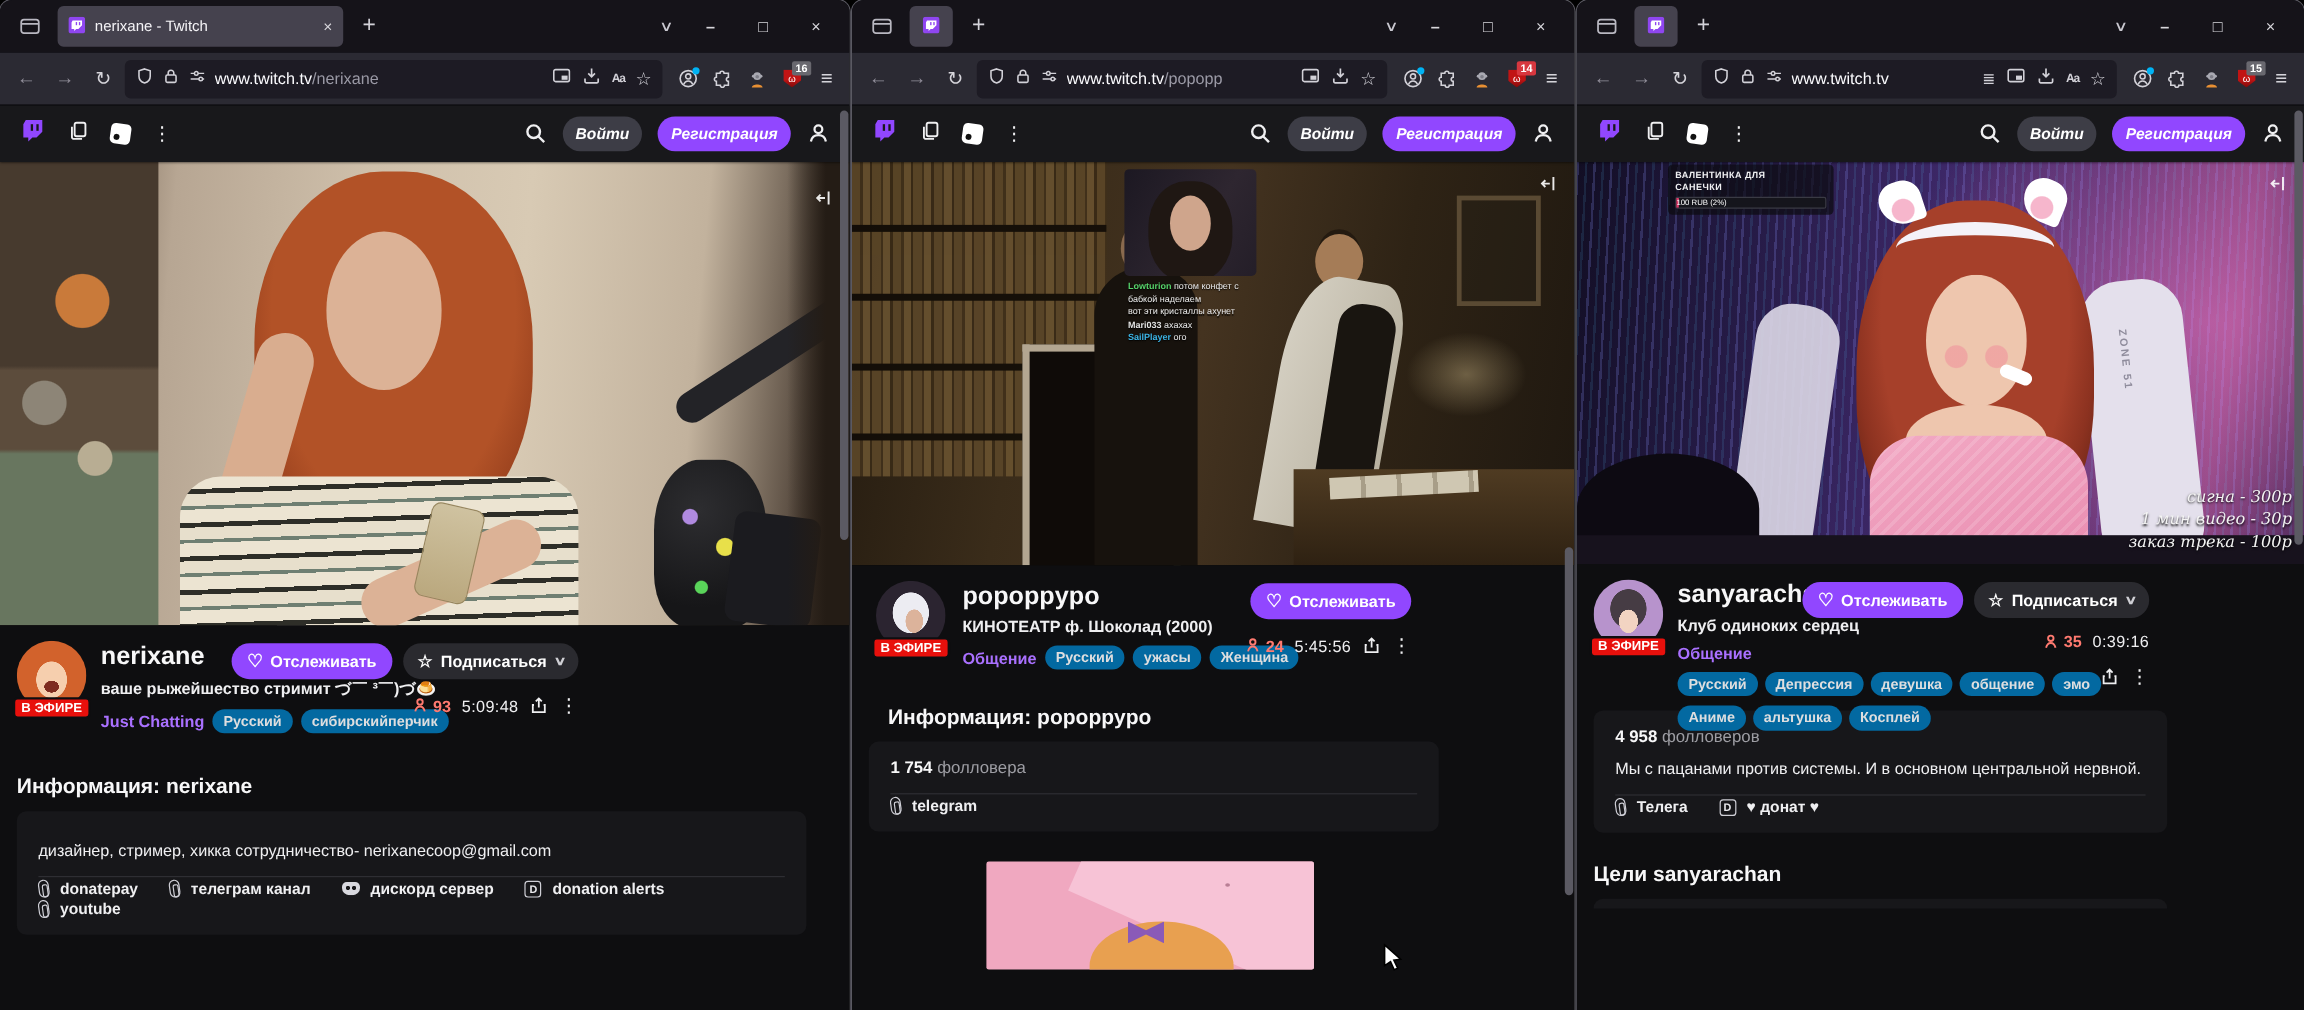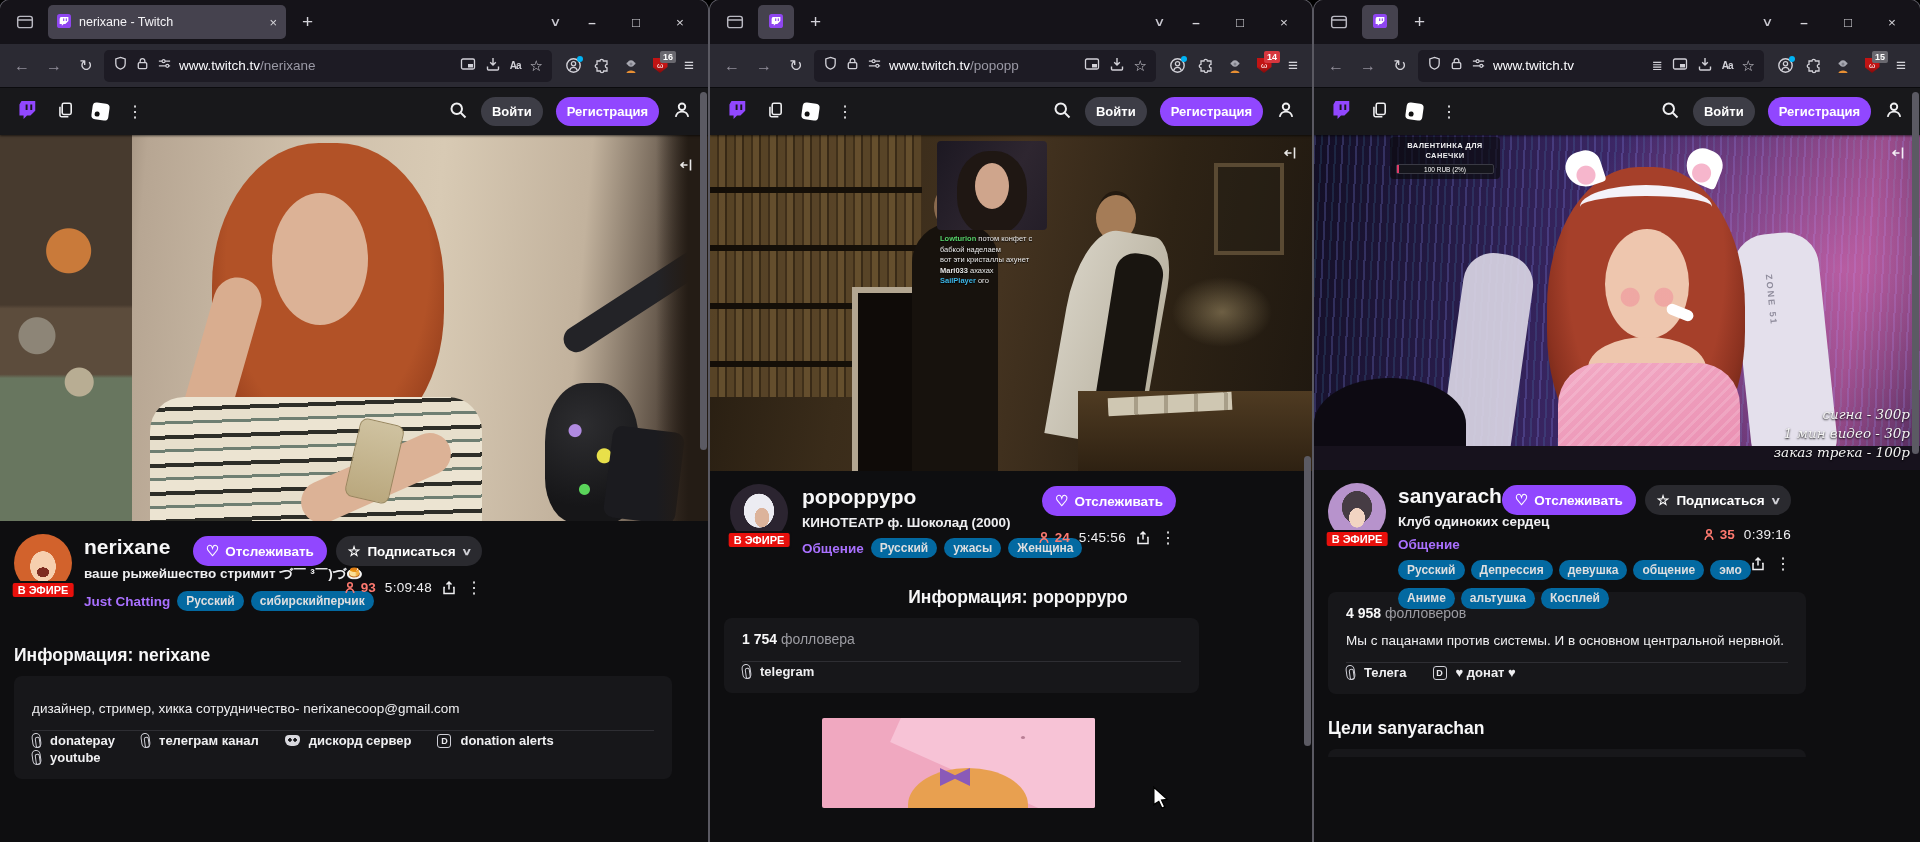--- a/index.html
+++ b/index.html
@@ -47,21 +47,21 @@
               font-size:8px; color:#fff; }
   .badge { position:absolute; top:-4px; right:-5px; font-size:9px; font-weight:700; color:#fff;
            padding:0 3px; border-radius:2px; line-height:12px; }
   .badge.grey { background:#69686f; } .badge.red { background:#d7373f; }
   .menu-ic { color:#d5d4da; font-size:17px; }
 
   
   .viewport { position:relative; height:754px; background:#0e0e10; overflow:hidden; }
   .tw-topbar { height:47px; background:#18181b; display:flex; align-items:center; padding:0 16px; gap:18px;
                box-shadow:0 1px 2px rgba(0,0,0,.6); position:relative; z-index:3; }
-  .tw-right { margin-left:auto; display:flex; align-items:center; gap:13px; }
+  .tw-right { margin-left:auto; display:flex; align-items:flex-end; gap:13px;font-style:italic; }
   .btn-login { height:29px; padding:0 11px; border-radius:15px; background:#3d3d46; color:#fff;
                font-size:13px; font-weight:700; display:flex; align-items:center; }
   .btn-signup { height:29px; padding:0 11px; border-radius:15px; background:#9147ff; color:#fff;
                 font-size:13px; font-weight:700; display:flex; align-items:center; }
   .clipsq { width:17px; height:17px; background:#fff; border-radius:4px; transform:rotate(8deg); position:relative; }
   .clipsq::after { content:""; position:absolute; left:3px; bottom:3px; width:5px; height:5px; border-radius:50%; background:#111; }
   .kebab { color:#efeff1; font-size:16px; letter-spacing:0; }
 
   .player { position:relative; background:#000; overflow:hidden; }
   .w1 .player { height:386px; } .w2 .player { height:336px; } .w3 .player { height:335px; }
@@ -157,22 +157,22 @@
   .s3-band { position:absolute; left:266px; top:50px; width:132px; height:44px; border-radius:50%;
     border-top:11px solid #f4f2f8; }
   .s3-mic { position:absolute; left:352px; top:172px; width:28px; height:11px; background:#fff; border-radius:6px;
     transform:rotate(22deg); }
   .s3-chest { position:absolute; left:274px; top:202px; width:118px; height:62px; background:#eec6ae; border-radius:50%; }
   .s3-top { position:absolute; left:244px; top:228px; width:182px; height:110px; border-radius:42px 42px 0 0;
     background:repeating-linear-gradient(135deg,rgba(255,255,255,.14) 0 3px,rgba(0,0,0,0) 3px 8px),
                linear-gradient(160deg,#f2a9c4,#e98cb0); }
   .s3-blob { position:absolute; left:0; bottom:0; width:152px; height:92px; background:#0d0a12; border-radius:50% 50% 0 0; }
   .s3-desk { position:absolute; left:0; bottom:0; width:100%; height:24px; background:#17121d; }
-  .s3-goal { position:absolute; left:76px; top:2px; width:110px; background:rgba(10,10,14,.68); border-radius:4px;
-    padding:4px 6px 5px; text-align:center; z-index:4; }
+  .s3-goal { position:absolute; left:76px; top:2px; width:138px; background:rgba(10,10,14,.68); border-radius:4px;
+    padding:4px 6px 5px; text-align:left; z-index:4; }
   .s3-goal .gt { font-size:7.5px; font-weight:700; letter-spacing:.4px; line-height:1.3; }
   .s3-gbar { position:relative; margin-top:3px; height:10px; border:1px solid #3a3a44; border-radius:2px; background:#15151c; }
   .s3-gfill { position:absolute; left:0; top:0; bottom:0; width:2%; background:#e03a6a; }
   .s3-gtxt { position:absolute; inset:0; font-size:6.5px; line-height:9px; color:#fff; }
   .s3-prices { position:absolute; right:10px; bottom:8px; text-align:right; font-family:"DejaVu Serif", serif;
     font-style:italic; font-size:13.5px; line-height:1.4; color:#f4f4f4; text-shadow:0 1px 2px #000; z-index:4; }
 
   
   .channel-row { position:relative; }
   .w1 .channel-row { height:110px; } .w2 .channel-row { height:88px; } .w3 .channel-row { height:122px; }
@@ -206,21 +206,21 @@
   .btn-sub { height:30px; padding:0 12px; border-radius:16px; background:#2a2a2f; color:#fff; font-size:13.5px;
     font-weight:700; display:flex; align-items:center; gap:7px; }
   .btn-sub .st { font-size:14px; color:#fff; }
   .btn-sub .dd { font-size:10px; transform:scaleX(1.5); color:#cfcfd4; }
   .statrow { display:flex; align-items:center; gap:9px; }
   .vc { display:flex; align-items:center; gap:4px; color:#ff7a70; font-weight:700; font-size:13.5px; }
   .uptime { font-size:13.5px; color:#efeff1; letter-spacing:.3px; }
   .ico-b { display:flex; align-items:center; }
 
   .info-heading { font-size:17.5px; font-weight:700; color:#f7f7f8; padding-left:14px; }
-  .w1 .info-heading { margin:14px 0 10px; } .w2 .info-heading { margin:28px 16px 10px;text-align:center; } .w3 .info-heading { margin:36px 0 10px; }
+  .w1 .info-heading { margin:14px 0 10px; } .w2 .info-heading { margin:28px 16px 10px; } .w3 .info-heading { margin:36px 0 10px; }
   .about-panel { margin-left:14px; background:#17171a; border-radius:8px; padding:13px 18px 14px; }
   .w1 .about-panel { width:658px; } .w2 .about-panel { width:475px; } .w3 .about-panel { width:478px; }
   .followers { font-size:14px; }
   .followers b { color:#f7f7f8; font-weight:700; }
   .followers span { color:#9d9da3; }
   .about-desc { margin-top:12px; font-size:13.5px; color:#efeff1; }
   .panel-div { border-top:1px solid #2e2e33; margin:14px 0 0; }
   .linkrow { display:flex; gap:26px; margin-top:2px; flex-wrap:wrap; }
   .link-item { display:flex; align-items:center; gap:9px; color:#efeff1; font-size:13px; font-weight:600; }
   .li-icon { flex:none; display:flex; align-items:center; justify-content:center; }

